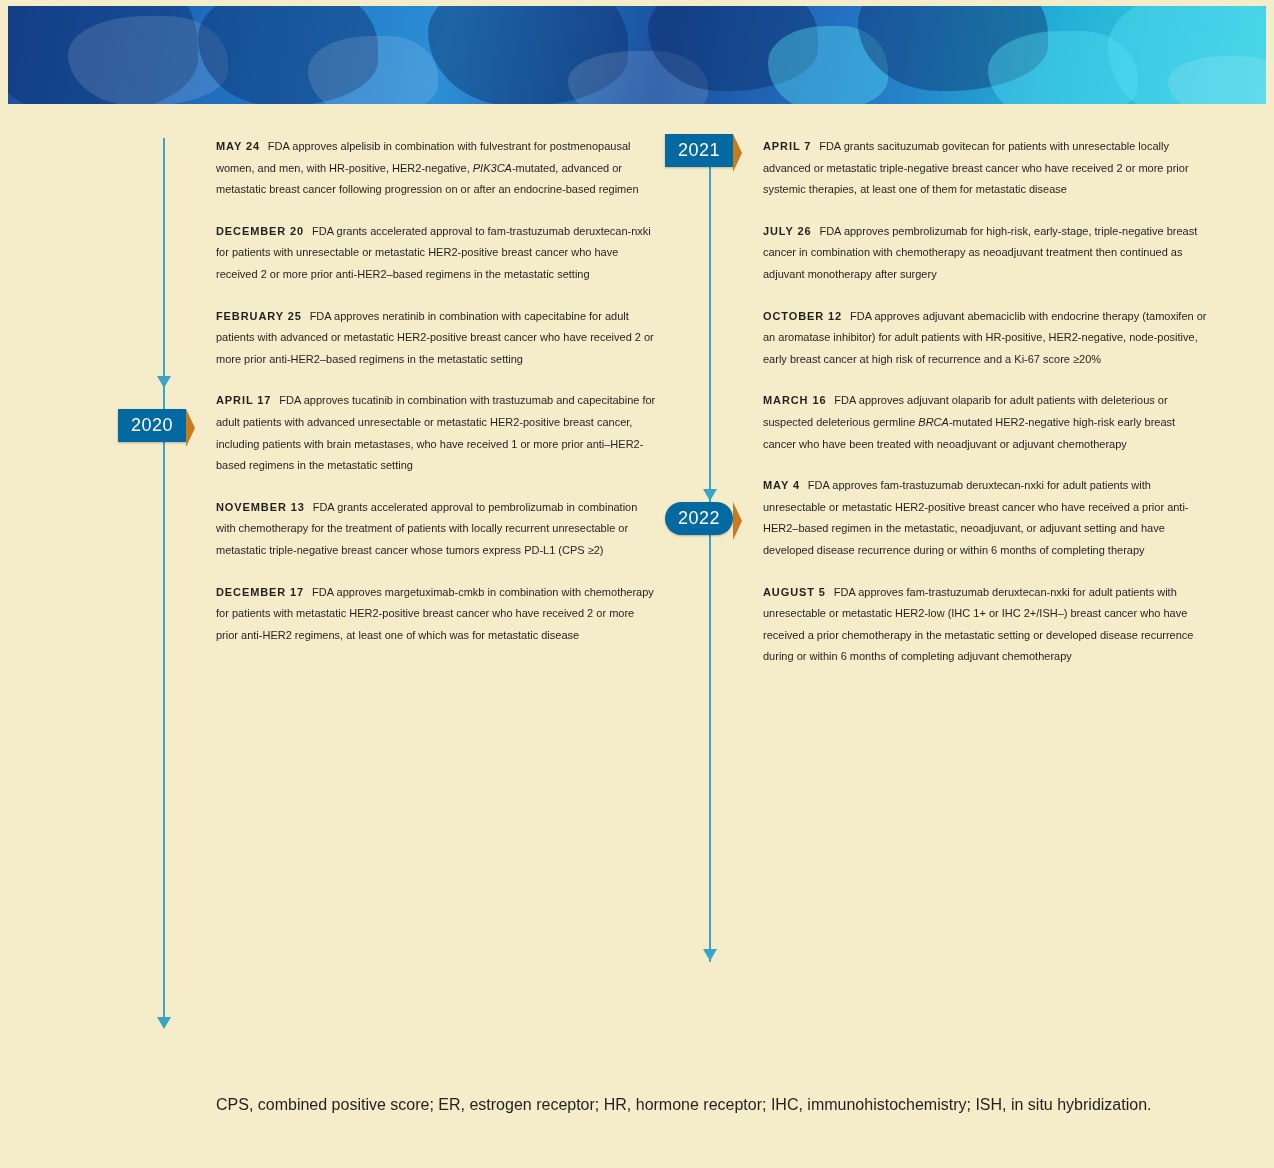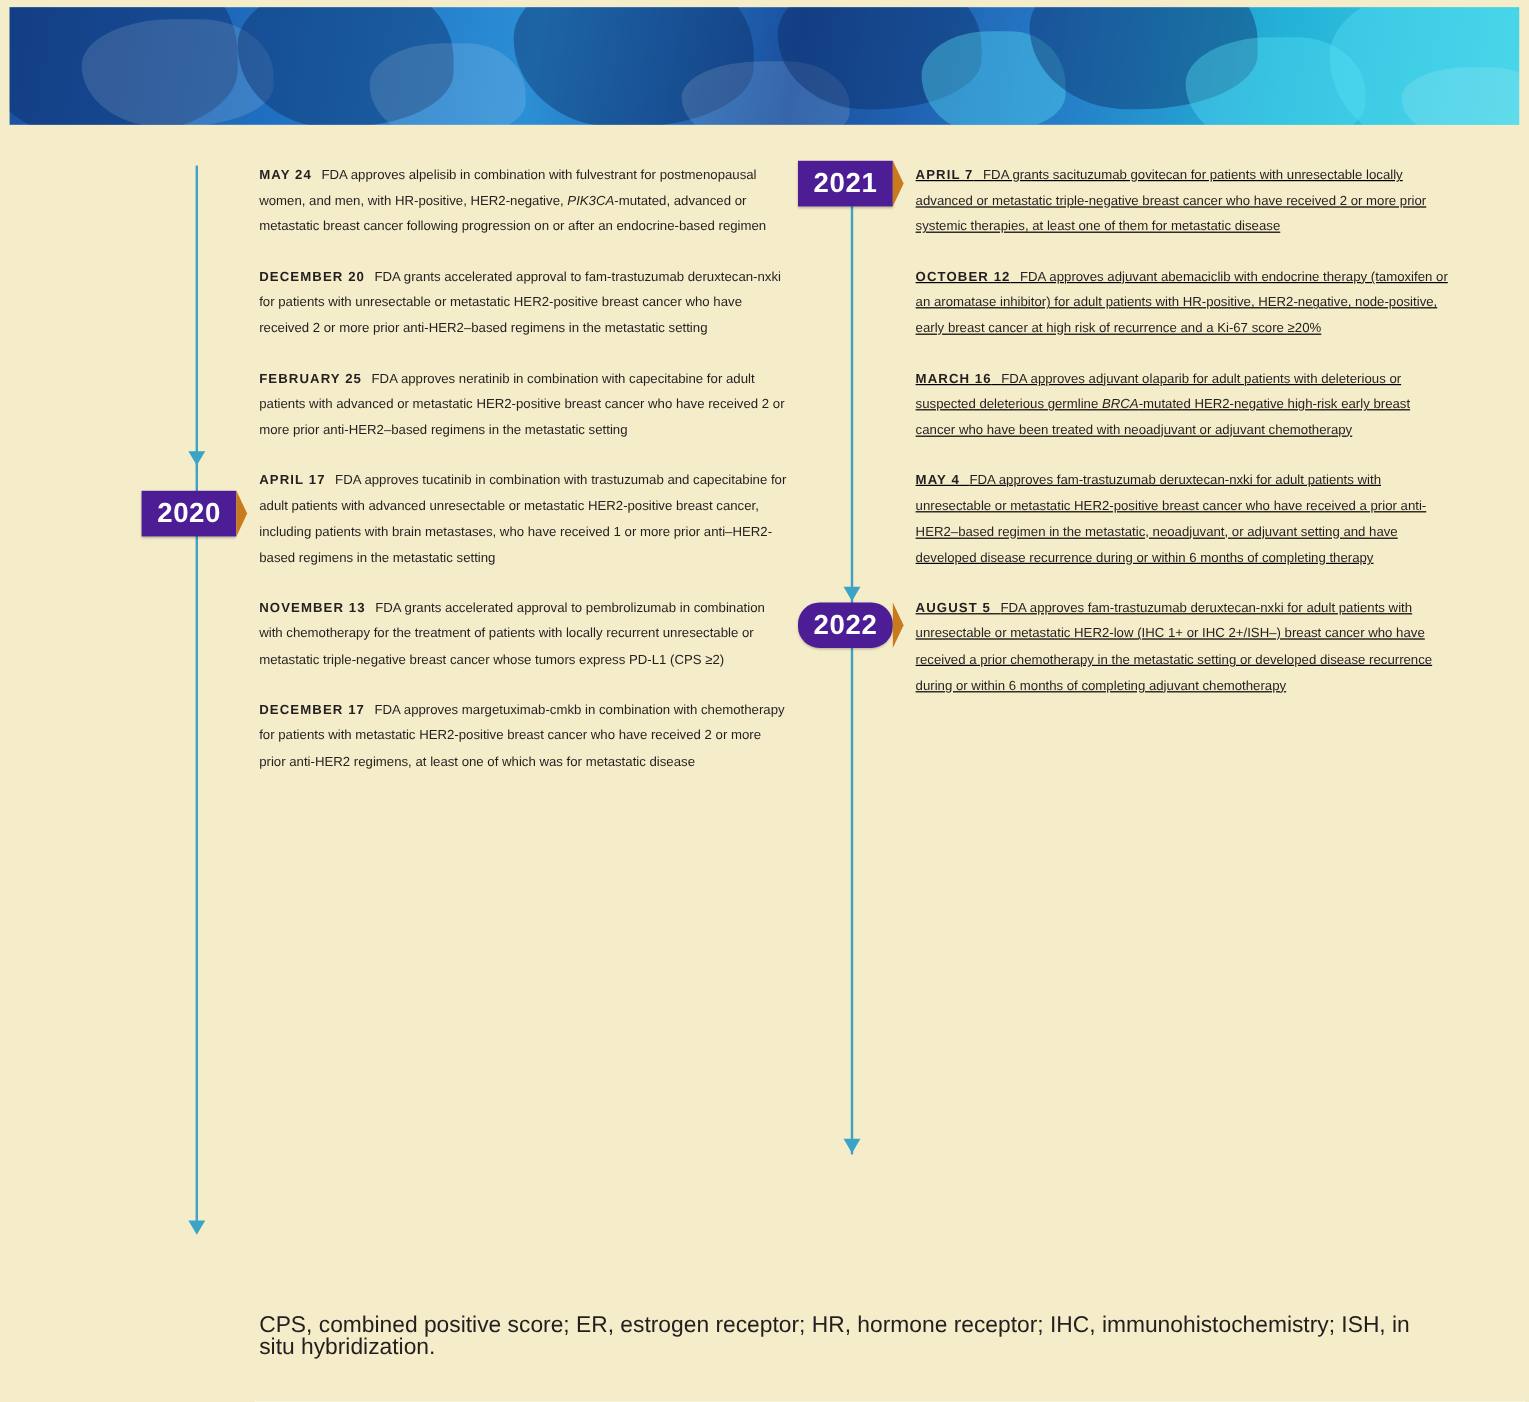--- a/index.html
+++ b/index.html
@@ -75,24 +75,24 @@
     border-right: 7px solid transparent;
     border-top: 12px solid #3aa3c6;
   }
   .arrow-l1 { left: 39px; top: 272px; }
   .arrow-l2 { left: 39px; top: 913px; }
   .arrow-r1 { left: 38px; top: 385px; }
   .arrow-r2 { left: 38px; top: 845px; }
 
   .year-tag {
     position: absolute;
-    background: #4c1d95;
+    background: #0369a1;
     color: #ffffff;
-    font-weight: bold;
-    font-size: 23px;
+    font-weight: normal;
+    font-size: 18px;
     letter-spacing: 0.5px;
     padding: 7px 13px 8px 13px;
     line-height: 1;
     box-shadow: 0 1px 2px rgba(0,0,0,0.25);
   }
   .year-tag::after {
     content: "";
     position: absolute;
     right: -9px;
     top: 0;
@@ -107,21 +107,20 @@
   .entries {
     position: absolute;
     left: 98px;
     top: 32px;
     width: 442px;
   }
   .col-right .entries {
     left: 98px;
     top: 32px;
     width: 447px;
-    text-decoration: underline;
   }
 
   .entry {
     margin-bottom: 20px;
     font-size: 11px;
     line-height: 21.6px;
     color: #231f20;
     text-align: left;
   }
   .entry:last-child { margin-bottom: 0; }
@@ -134,21 +133,21 @@
   }
   .entry em {
     font-style: italic;
   }
 
   .footnote {
     position: absolute;
     left: 216px;
     top: 992px;
     width: 980px;
-    font-size: 19px;
+    font-size: 16px;
     line-height: 18px;
     color: #231f20;
   }
 </style>
 </head>
 <body>
 
 <div class="page">
 
   <div class="banner">
@@ -210,20 +209,23 @@
       <div class="arrow arrow-r2"></div>
       <div class="year-tag" style="left:0px; top:30px;">2021</div>
       <div class="year-tag" style="left:0px; top:398px;border-radius:18px;">2022</div>
 
       <div class="entries">
 
         <div class="entry">
           <span class="date">APRIL 7</span><span>FDA grants sacituzumab govitecan for patients with unresectable locally advanced or metastatic triple-negative breast cancer who have received 2 or more prior systemic therapies, at least one of them for metastatic disease</span>
         </div>
 
+        <div class="entry">
+          <span class="date">JULY 26</span><span>FDA approves pembrolizumab for high-risk, early-stage, triple-negative breast cancer in combination with chemotherapy as neoadjuvant treatment then continued as adjuvant monotherapy after surgery</span>
+        </div>
 
         <div class="entry">
           <span class="date">OCTOBER 12</span><span>FDA approves adjuvant abemaciclib with endocrine therapy (tamoxifen or an aromatase inhibitor) for adult patients with HR-positive, HER2-negative, node-positive, early breast cancer at high risk of recurrence and a Ki-67 score ≥20%</span>
         </div>
 
         <div class="entry">
           <span class="date">MARCH 16</span><span>FDA approves adjuvant olaparib for adult patients with deleterious or suspected deleterious germline </span><em>BRCA</em><span>-mutated HER2-negative high-risk early breast cancer who have been treated with neoadjuvant or adjuvant chemotherapy</span>
         </div>
 
         <div class="entry">

